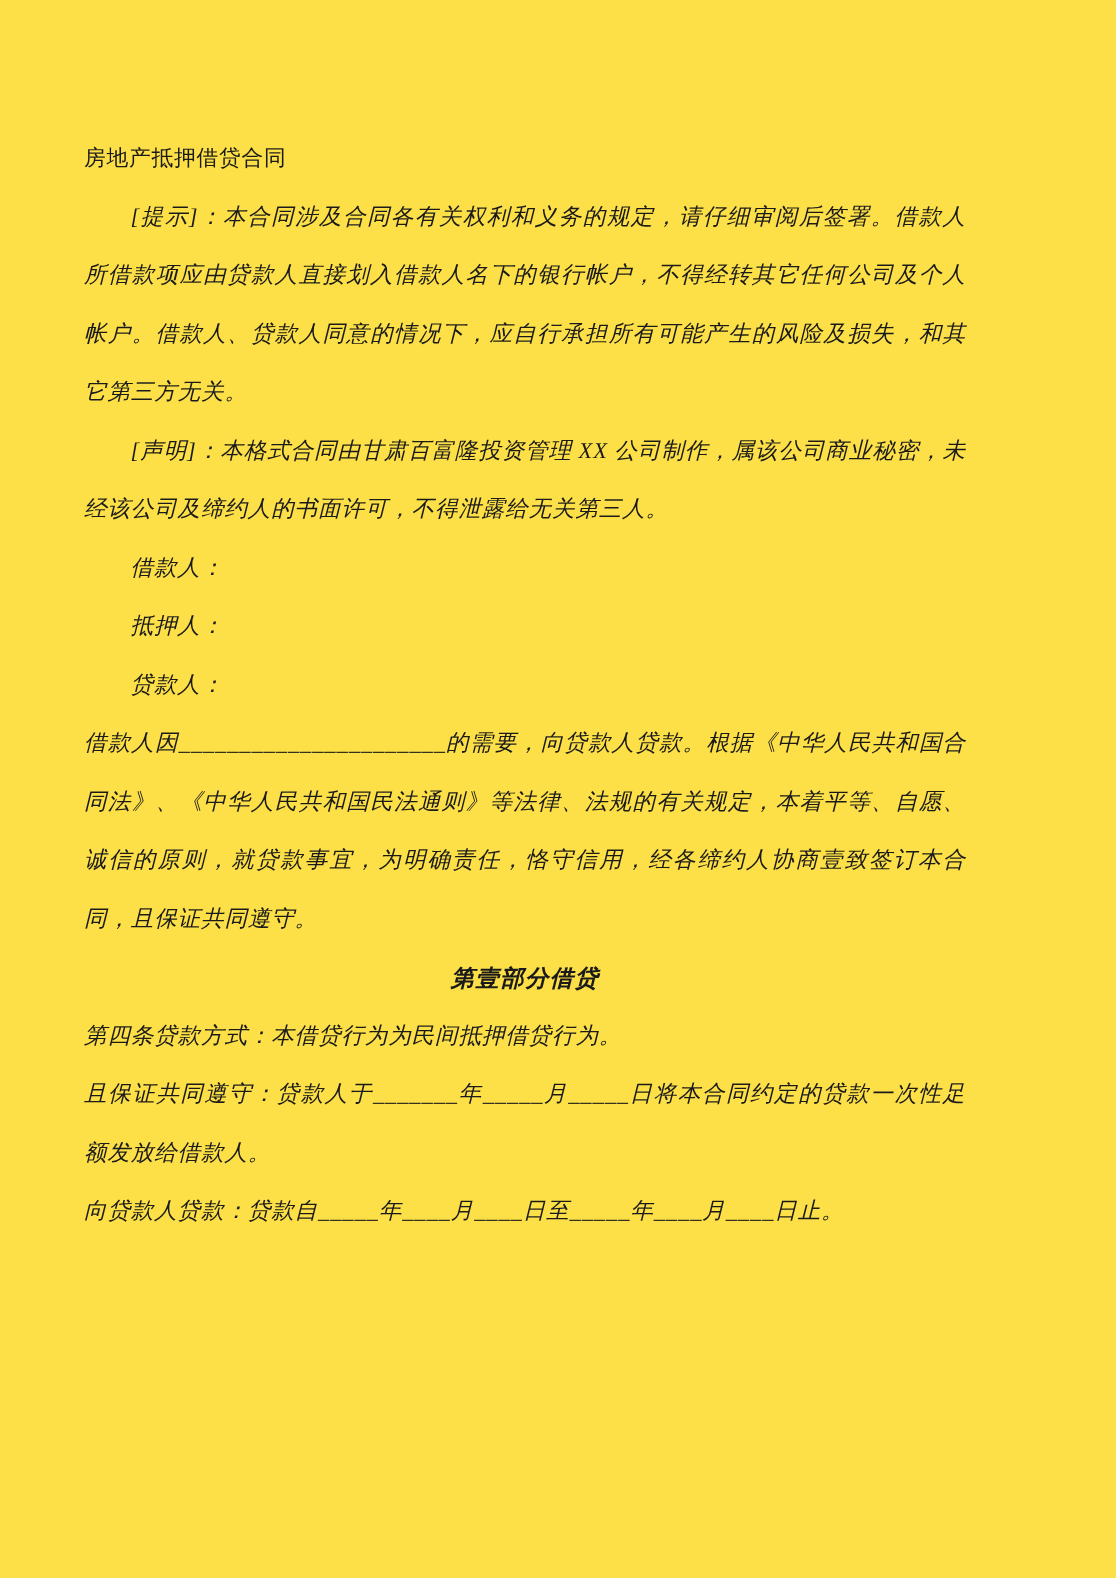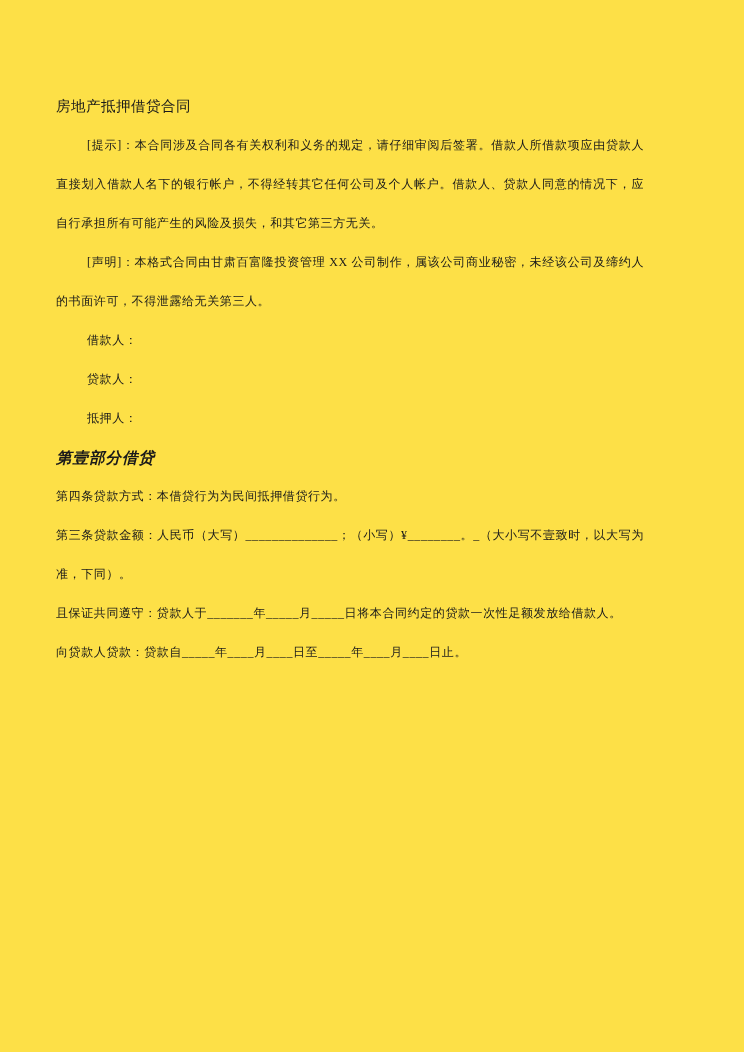--- a/index.html
+++ b/index.html
@@ -21,62 +21,64 @@
     font-family: "Liberation Serif", "DejaVu Serif", serif;
     font-style: normal;
     font-size: 14.5px;
     line-height: 39px;
     margin: 0;
     text-align: left;
     letter-spacing: 0.5px;
   }
   .body-text {
     font-family: "Liberation Serif", "DejaVu Serif", serif;
-    font-size: 12px;
+    font-style: italic;           
+    font-size: 15px;
     line-height: 39px;
     letter-spacing: 0.6px;
     text-align: justify;
     margin: 0;
     word-break: break-all;
   }
   .indent2 {
     text-indent: 31px;            
   }
   .section-heading {
     font-family: "Liberation Serif", "DejaVu Serif", serif;
     font-style: italic;
     font-weight: bold;
     font-size: 15.5px;
     line-height: 39px;
+    text-align: center;
     letter-spacing: 1px;
     margin: 0;
   }
 </style>
 </head>
 <body>
 
 <div class="page">
 
   <p class="doc-title">房地产抵押借贷合同</p>
 
   <p class="body-text indent2">[提示]：本合同涉及合同各有关权利和义务的规定，请仔细审阅后签署。借款人所借款项应由贷款人直接划入借款人名下的银行帐户，不得经转其它任何公司及个人帐户。借款人、贷款人同意的情况下，应自行承担所有可能产生的风险及损失，和其它第三方无关。</p>
 
   <p class="body-text indent2">[声明]：本格式合同由甘肃百富隆投资管理 XX 公司制作，属该公司商业秘密，未经该公司及缔约人的书面许可，不得泄露给无关第三人。</p>
 
   <p class="body-text indent2">借款人：</p>
 
+  <p class="body-text indent2">抵押人：</p>
+
   <p class="body-text indent2">贷款人：</p>
 
-  <p class="body-text indent2">抵押人：</p>
-
+  <p class="body-text">借款人因______________________的需要，向贷款人贷款。根据《中华人民共和国合同法》、《中华人民共和国民法通则》等法律、法规的有关规定，本着平等、自愿、诚信的原则，就贷款事宜，为明确责任，恪守信用，经各缔约人协商壹致签订本合同，且保证共同遵守。</p>
 
   <p class="section-heading">第壹部分借贷</p>
 
   <p class="body-text">第四条贷款方式：本借贷行为为民间抵押借贷行为。</p>
 
 
-  <p class="body-text">第三条贷款金额：人民币（大写）______________；（小写）¥________。_（大小写不壹致时，以大写为准，下同）。</p>
 
   <p class="body-text">且保证共同遵守：贷款人于_______年_____月_____日将本合同约定的贷款一次性足额发放给借款人。</p>
 
   <p class="body-text">向贷款人贷款：贷款自_____年____月____日至_____年____月____日止。</p>
 
 </div>
 
 </body></html>

